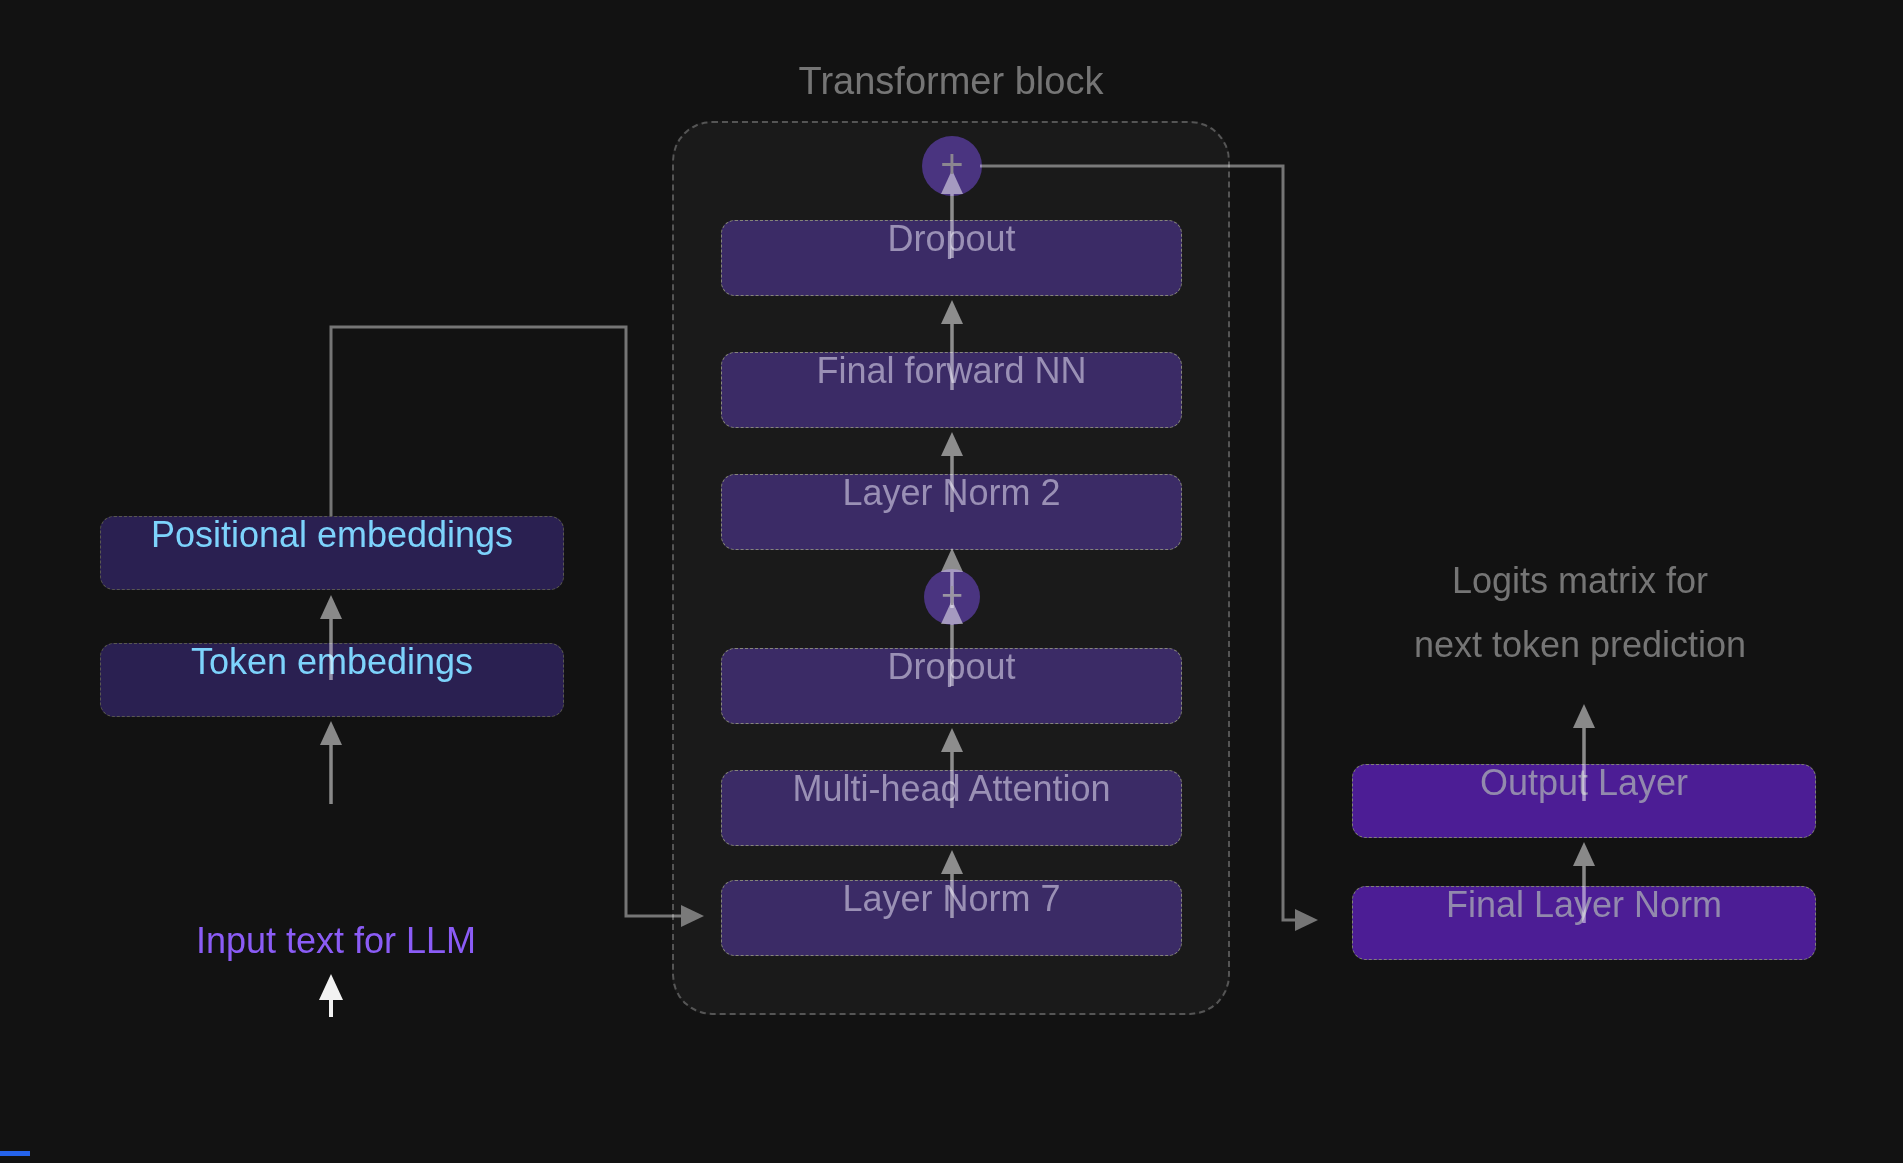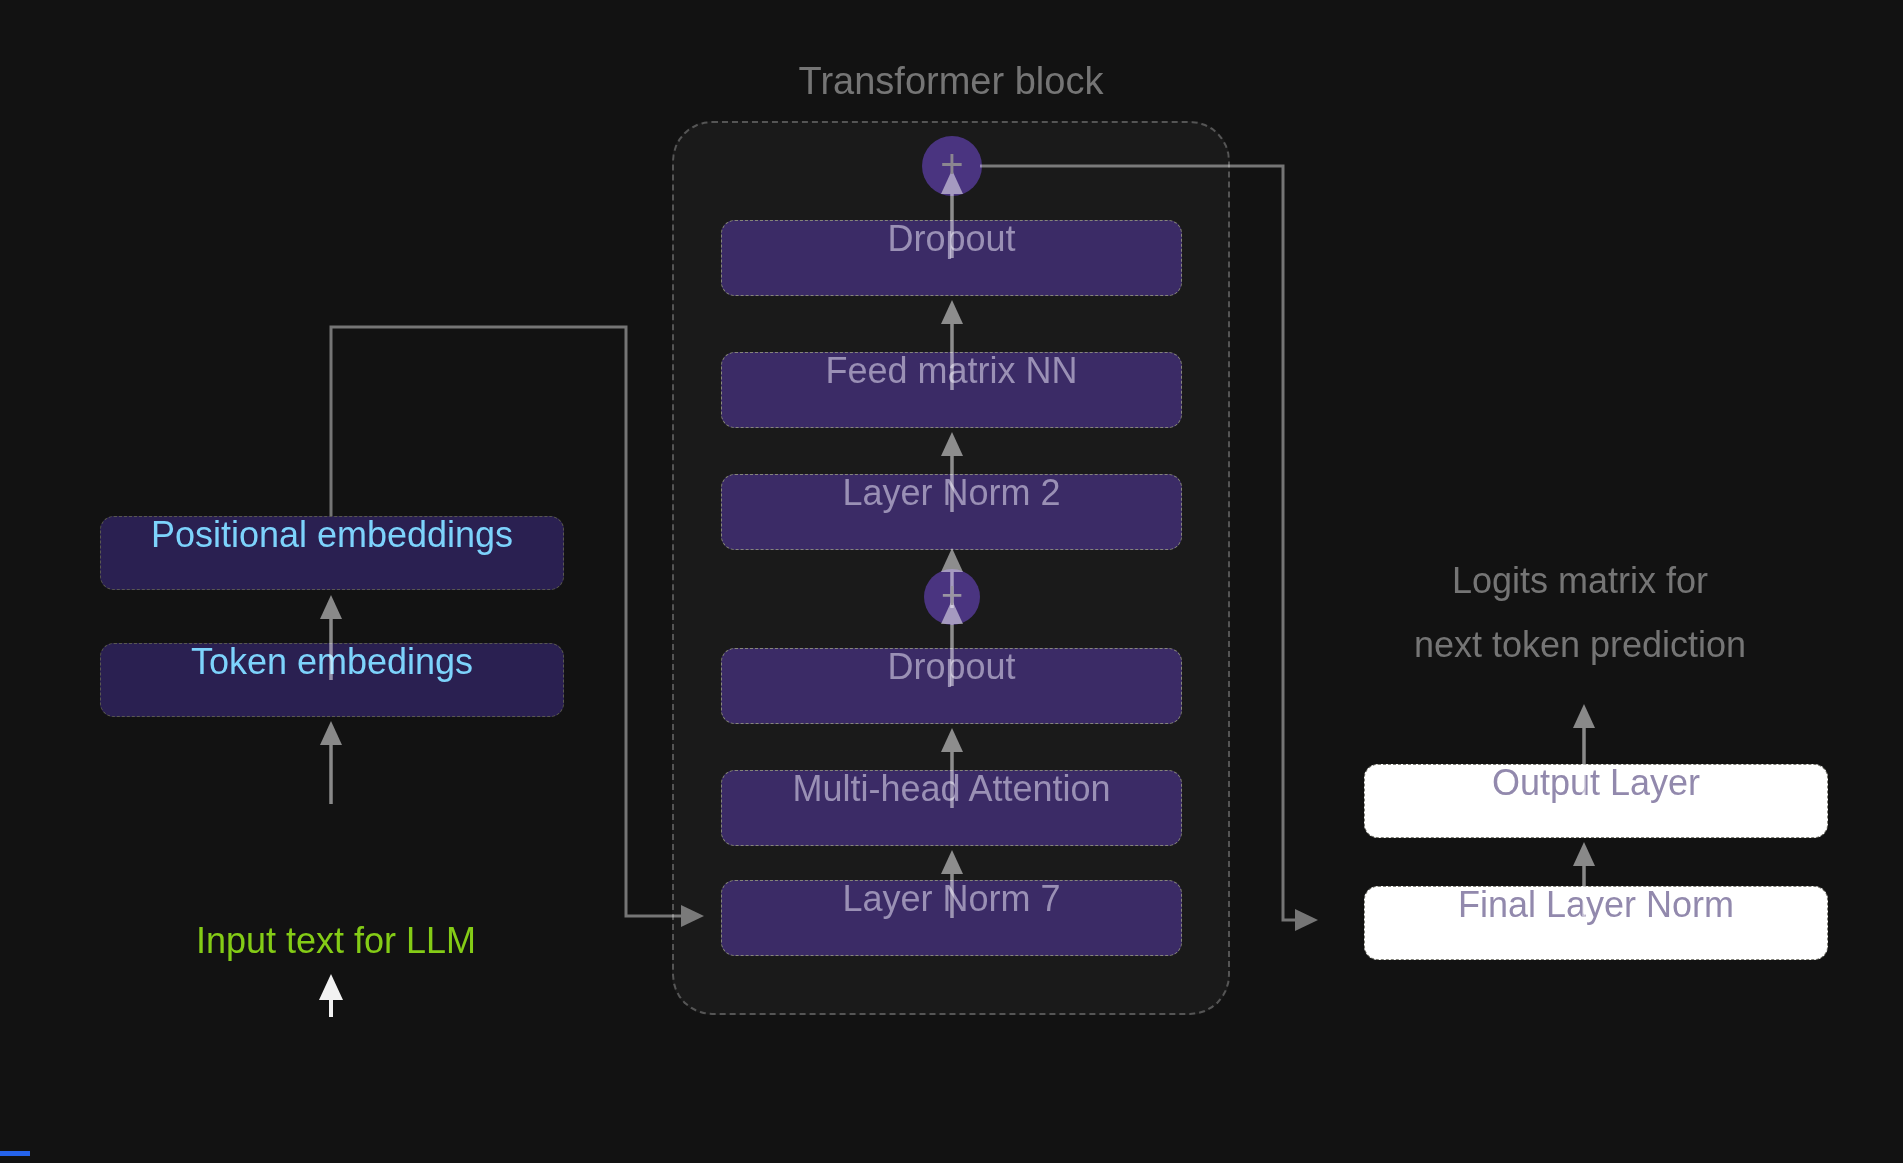--- a/index.html
+++ b/index.html
@@ -7,46 +7,46 @@
          font-family:"Liberation Sans",sans-serif;}
   .caption{position:absolute;text-align:center;color:#757575;}
   .tblock{position:absolute;left:672px;top:121px;width:558px;height:894px;
           background:#1a1a1a;border:2px dashed #555555;border-radius:40px;box-sizing:border-box;}
   .box{position:absolute;box-sizing:border-box;border-radius:14px;display:flex;
        align-items:flex-start;justify-content:center;font-size:36px;line-height:1;}
   .box.center{left:721px;width:461px;height:76px;background:#3b2b66;
               border:1.5px dashed #85857a;color:#9a90b5;}
   .box.left{left:100px;width:464px;height:74px;background:#2a2051;
             border:1.5px dashed #595850;color:#7dd3fc;}
-  .box.right{left:1352px;width:464px;height:74px;background:#ffffff;
-             border:1.5px dashed #7f7f76;color:#9289ad;margin-left:12px;}
+  .box.right{left:1352px;width:464px;height:74px;background:#4c1d95;
+             border:1.5px dashed #7f7f76;color:#9289ad;}
   .plus-circle{position:absolute;border-radius:50%;background:#4a3480;}
   #circle-top{left:922px;top:136px;width:60px;height:60px;}
   #circle-mid{left:924px;top:569px;width:56px;height:56px;}
   #diagram-title{left:651px;top:57px;width:600px;font-size:38px;line-height:48px;}
   #logits-caption{left:1280px;top:549px;width:600px;font-size:36px;line-height:64px;}
   #input-caption{position:absolute;left:86px;top:917px;width:500px;text-align:center;
-                 color:#84cc16;font-size:36px;line-height:48px;font-weight:500;}
+                 color:#8b5cf6;font-size:36px;line-height:48px;font-weight:500;}
   #overlay{position:absolute;left:0;top:0;pointer-events:none;}
   #blue-fragment{position:absolute;left:0;top:1151px;width:30px;height:12px;background:#2563eb;}
 </style>
 </head>
 <body>
 
 <div id="stage">
 
   <div class="caption" id="diagram-title">Transformer block</div>
 
   <div class="tblock"></div>
 
   <div class="box center" style="top:220px">
     <span>Dropout</span>
   </div>
   <div class="box center" style="top:352px">
-    <span>Feed matrix NN</span>
+    <span>Final forward NN</span>
   </div>
   <div class="box center" style="top:474px">
     <span>Layer Norm 2</span>
   </div>
   <div class="box center" style="top:648px">
     <span>Dropout</span>
   </div>
   <div class="box center" style="top:770px">
     <span>Multi-head Attention</span>
   </div>

